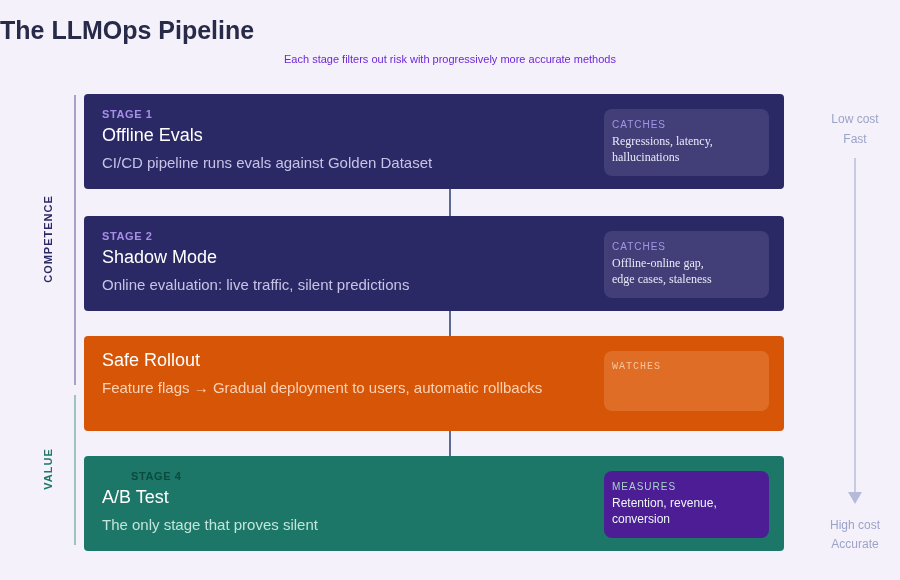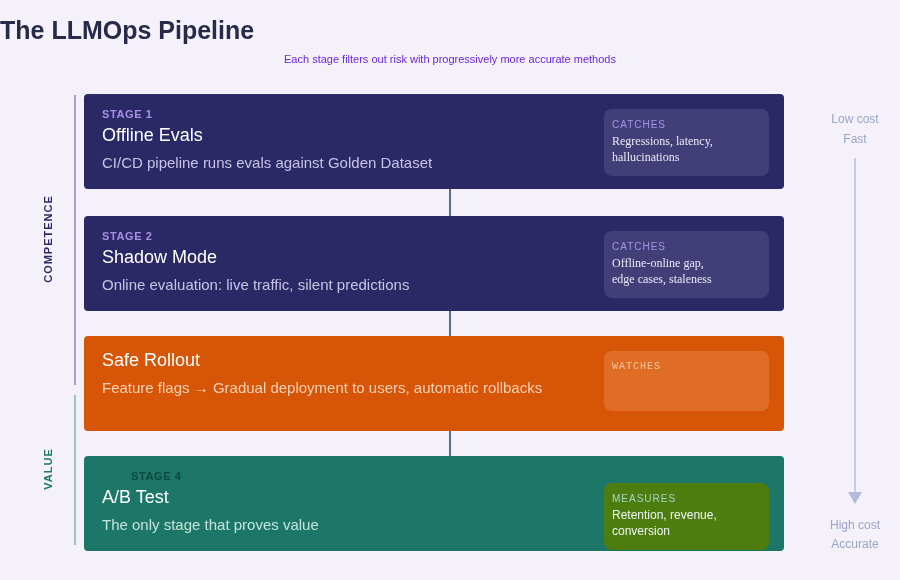--- a/index.html
+++ b/index.html
@@ -42,21 +42,21 @@
   .orange { background:#d75507; }
   .orange .stage-label { color:#7f2c04; }
   .orange .stage-desc  { color:#fbd2b5; }
   .orange .badge       { background:#df6d26; }
   .orange .badge-label { color:#f7c69e;font-family:Liberation Mono, monospace; }
   .orange .badge-text  { color:#fdf0e5; }
 
   .teal { background:#1c7768; }
   .teal .stage-label { color:#0b4a3c;margin-left:29px; }
   .teal .stage-desc  { color:#c2e4da; }
-  .teal .badge       { background:#4d7c0f;margin-top:12px; }
+  .teal .badge       { background:#4c1d95; }
   .teal .badge-label { color:#a5d5c6; }
   .teal .badge-text  { color:#edf7f3; }
 
   
   .competence-line { position:absolute; left:74px; top:95px; width:2px; height:290px; background:#a8a3c6; }
   .competence-label { position:absolute; left:-12px; top:233px; width:120px; text-align:center;
                       transform:rotate(-90deg); font-size:11px; font-weight:bold;
                       letter-spacing:1px; color:#2b2965; }
   .value-line { position:absolute; left:74px; top:395px; width:2px; height:150px; background:#9cc5c0; }
   .value-label { position:absolute; left:-12px; top:463px; width:120px; text-align:center;
@@ -121,21 +121,21 @@
     <div class="stage-title">Safe Rollout</div>
     <div class="stage-desc">Feature flags → Gradual deployment to users, automatic rollbacks</div>
     <div class="badge">
       <div class="badge-label">WATCHES</div>
     </div>
   </div>
 
   <div class="card card-4 teal">
     <div class="stage-label">STAGE 4</div>
     <div class="stage-title">A/B Test</div>
-    <div class="stage-desc">The only stage that proves value</div>
+    <div class="stage-desc">The only stage that proves silent</div>
     <div class="badge">
       <div class="badge-label">MEASURES</div>
       <div class="badge-text">Retention, revenue,
 conversion</div>
     </div>
   </div>
 
 </div>
 
 </body></html>

